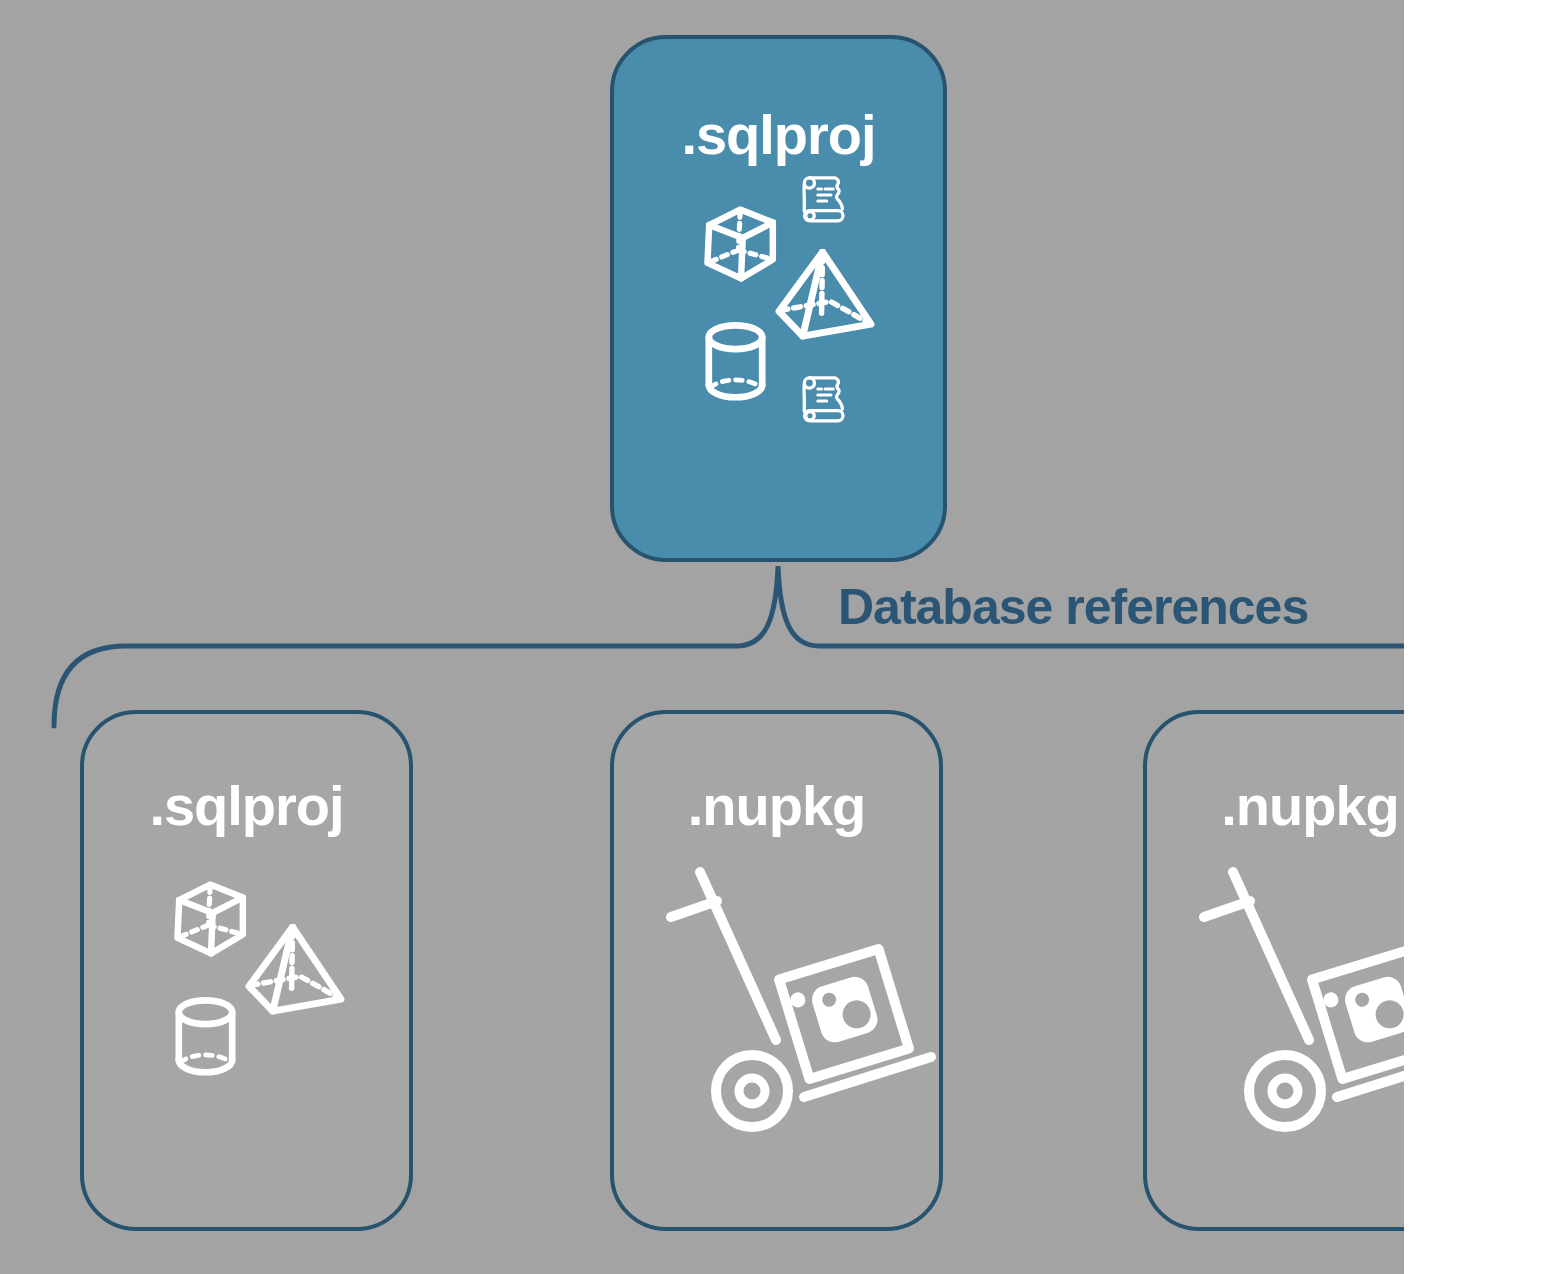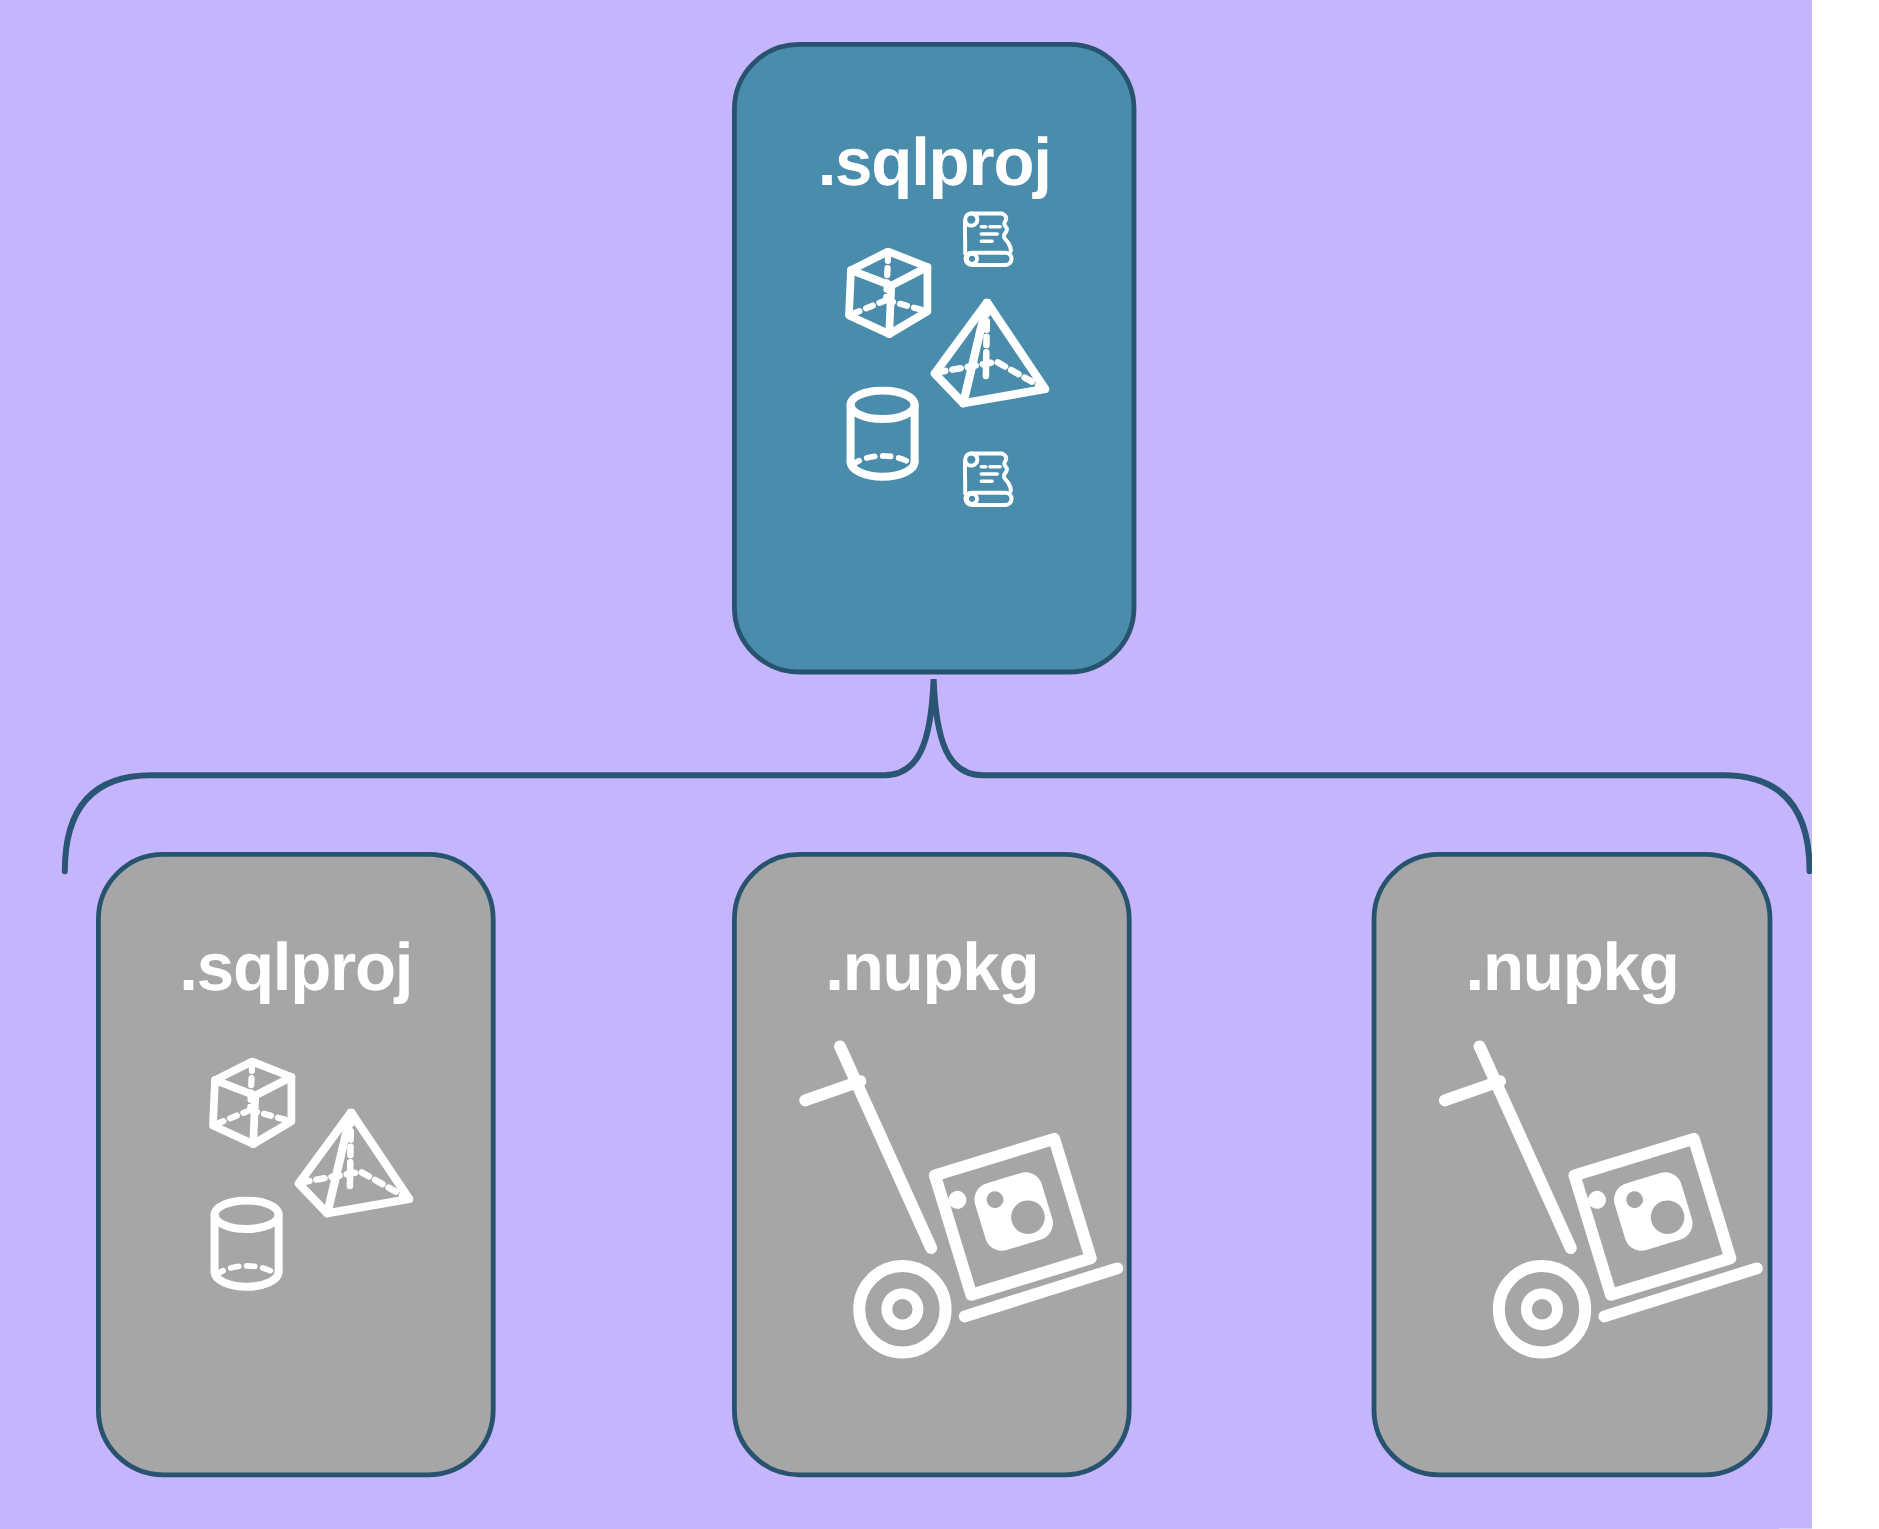--- a/index.html
+++ b/index.html
@@ -1,17 +1,17 @@
 <!DOCTYPE html>
 <html><head>
 <meta charset="utf-8">
 <style>
   html,body{margin:0;padding:0;background:#ffffff;}
   .canvas{
-    position:relative;width:1510px;height:1274px;background:#c4b5fd;overflow:hidden;
+    position:relative;width:1404px;height:1274px;background:#a3a3a3;overflow:hidden;
     font-family:"Liberation Sans","DejaVu Sans",sans-serif;
   }
   .card{
     position:absolute;border:4px solid #28536F;border-radius:56px;box-sizing:border-box;
   }
   .card.root{left:610px;top:35px;width:337px;height:527px;background:#4A8CAC;}
   .card.child{width:333px;height:521px;top:710px;background:#A6A6A6;}
   .card.child.c0{left:80px;}
   .card.child.c1{left:610px;}
   .card.child.c2{left:1143px;width:334px;}
@@ -89,20 +89,21 @@
         <circle cx="20" cy="69.5" r="7"></circle>
         <path d="M33,25 h6 M45,25 h14 M33,35 h22 M33,45 h15" stroke-width="5"></path>
       </g>
     </svg>
   </div>
 
   <svg class="brace-svg" viewBox="0 0 1566 1274">
     <path d="M54,726 C54,688 66,646 126,646 L737,646 C766,646 776,618 778,566 C780,618 790,646 819,646 L1436,646 C1496,646 1508,688 1508,726" fill="none" stroke="#2B5574" stroke-width="5" stroke-linecap="round"></path>
   </svg>
 
+  <div class="connector-label">Database references</div>
 
   <div class="card child c0">
     <div class="card-title">.sqlproj</div>
 
     <svg class="icon cube" viewBox="0 0 100 100">
       <g stroke="#fff" stroke-width="7.5" fill="none" stroke-linecap="round" stroke-linejoin="round">
         <path d="M13,28 L49,10 L87,25 L52,43 Z"></path>
         <path d="M13,28 L11,72 L50,90 L87,68 L87,25"></path>
         <path d="M52,43 L50,90"></path>
         <path d="M49,12 L47,57 M47,57 L11,72 M47,57 L87,68" stroke-width="6" stroke-dasharray="7 7"></path>

